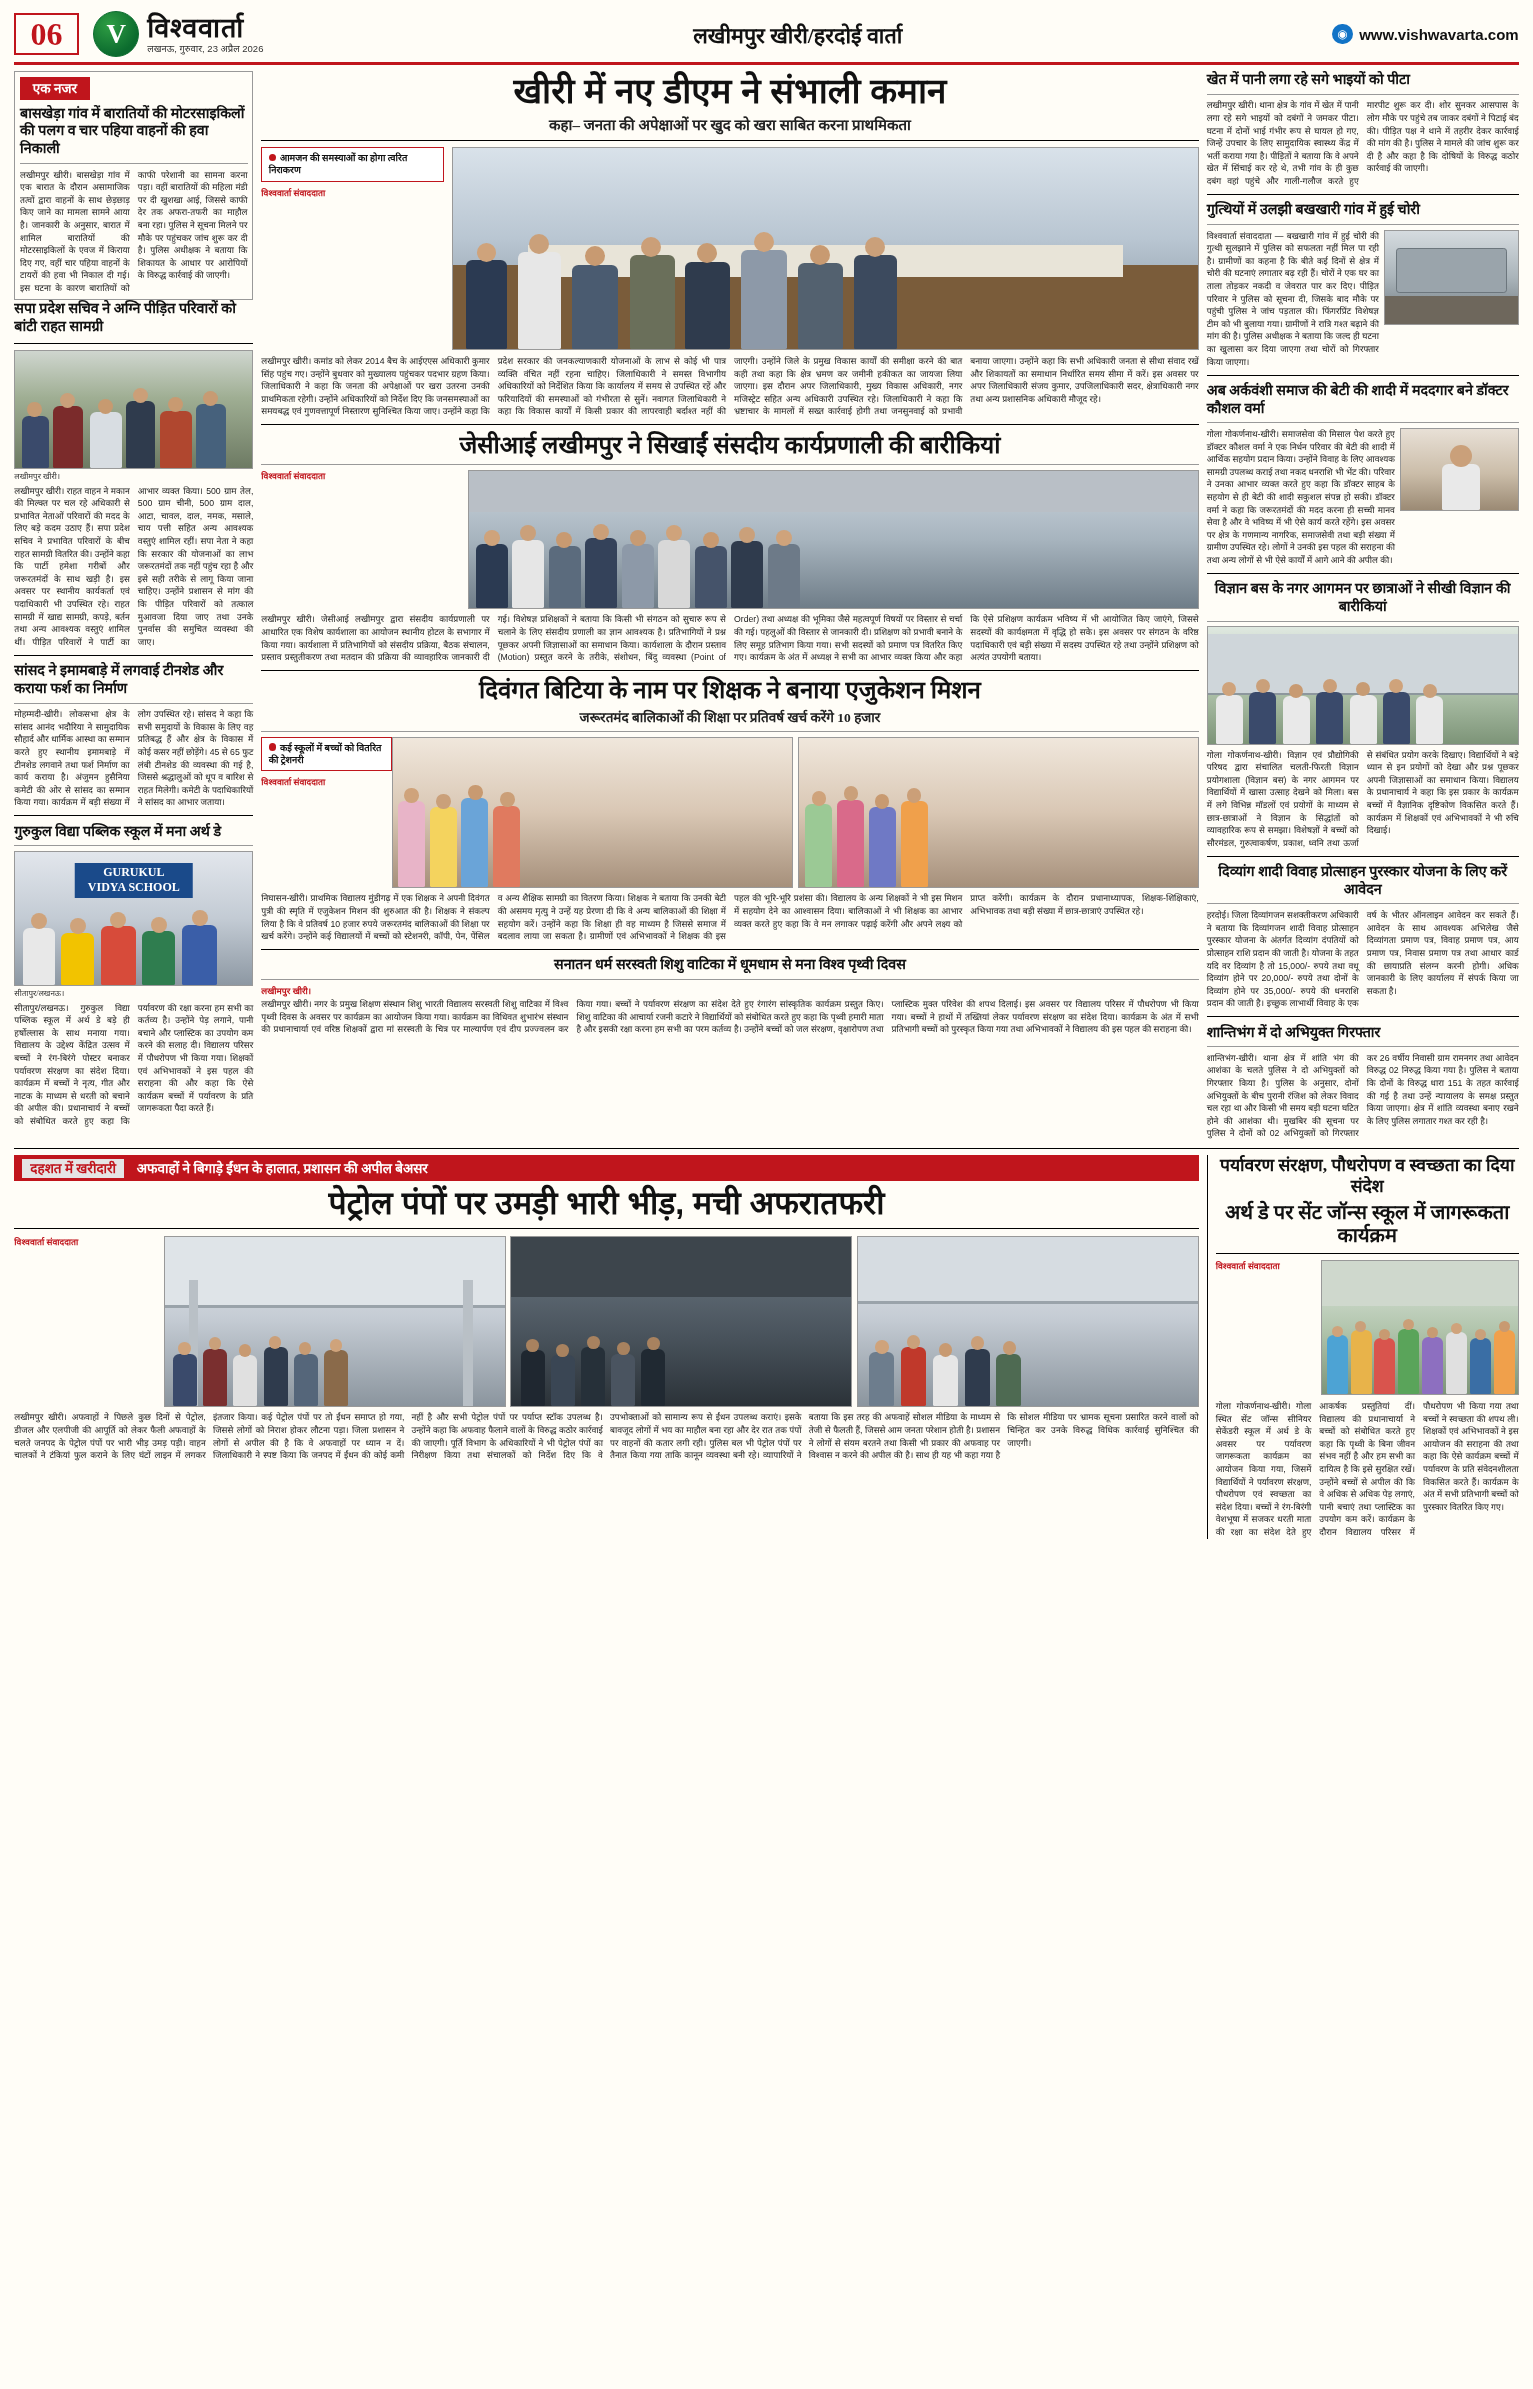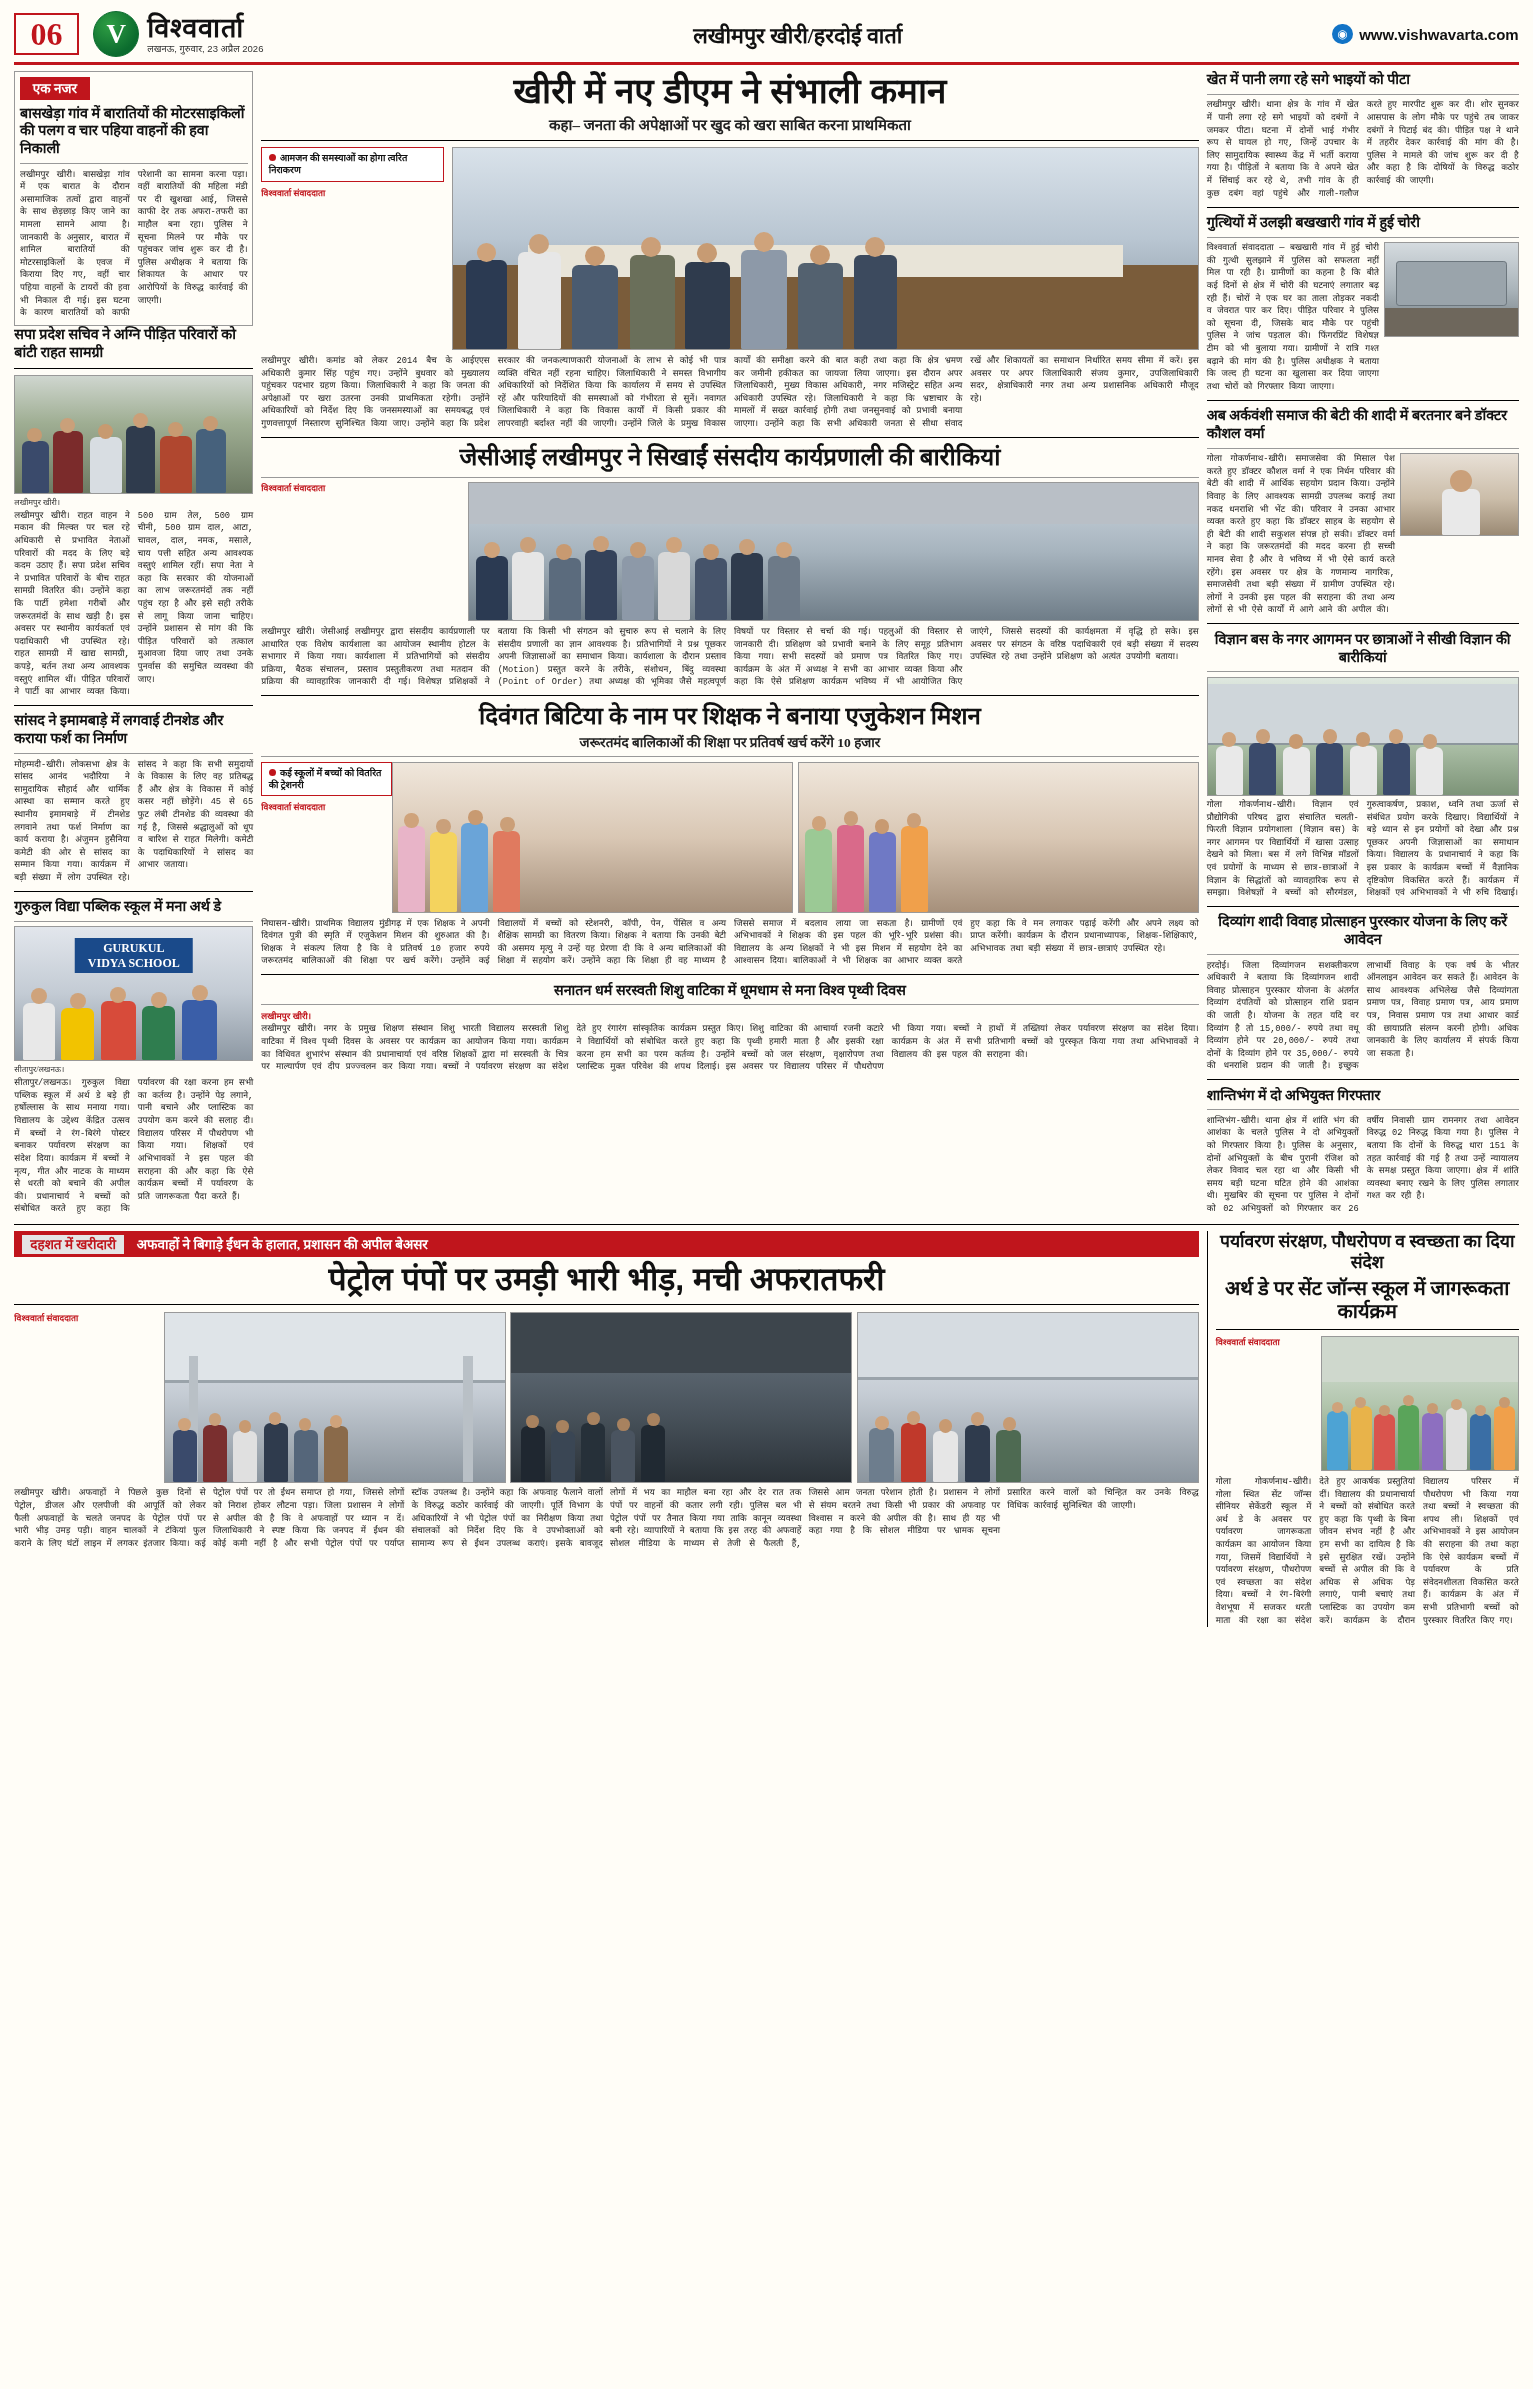--- a/index.html
+++ b/index.html
@@ -90,21 +90,21 @@
   }
   .sub-c {
     font-size:15px;text-align:center;color:#222;margin-top:3.2px;
     font-family:"Liberation Serif", serif; font-weight:bold;
   }
   .byline { font-size:8.7px;font-weight:bold;color:#c0151c;margin-bottom:1.6px; }
 
   
   .bodytext {
     font-size:8.7px; line-height:1.45; color:#1b1b1b; text-align:justify;
-    font-family:Liberation Mono, monospace;
+    font-family:Liberation Sans, sans-serif;
   }
   .cap { font-size:8px;color:#333;font-family:"Liberation Serif",serif;margin-top:1.6px; }
 
   .text2 { column-count:2; column-gap:8px; }
   .text3 { column-count:3; column-gap:8px; }
   .text4 { column-count:4; column-gap:8px; }
   .text6 { column-count:6; column-gap:7.2px; }
 
   
   .photo { position:relative; overflow:hidden; border:0.8px solid #999; background:#8aa; }
@@ -358,21 +358,21 @@
       <div class="sep-thin"></div>
       <div style="display:flex;gap:4.8px;">
         <div class="bodytext" style="flex:1;">विश्ववार्ता संवाददाता — बखखारी गांव में हुई चोरी की गुत्थी सुलझाने में पुलिस को सफलता नहीं मिल पा रही है। ग्रामीणों का कहना है कि बीते कई दिनों से क्षेत्र में चोरी की घटनाएं लगातार बढ़ रही हैं। चोरों ने एक घर का ताला तोड़कर नकदी व जेवरात पार कर दिए। पीड़ित परिवार ने पुलिस को सूचना दी, जिसके बाद मौके पर पहुंची पुलिस ने जांच पड़ताल की। फिंगरप्रिंट विशेषज्ञ टीम को भी बुलाया गया। ग्रामीणों ने रात्रि गश्त बढ़ाने की मांग की है। पुलिस अधीक्षक ने बताया कि जल्द ही घटना का खुलासा कर दिया जाएगा तथा चोरों को गिरफ्तार किया जाएगा।</div>
         <div class="photo ph-tank" style="width:135px;height:95px;">
           <div style="position:absolute;left:11px;top:17.5px;width:111px;height:45px;background:#9aa4ab;border:1.6px solid #6c767d;border-radius:3.2px;"></div>
           <div style="position:absolute;left:0;bottom:0;right:0;height:30%;background:#6e675c;"></div>
         </div>
       </div>
 
       <div class="sep"></div>
-      <div class="hl-sm">अब अर्कवंशी समाज की बेटी की शादी में बरतनार बने डॉक्टर कौशल वर्मा</div>
+      <div class="hl-sm">अब अर्कवंशी समाज की बेटी की शादी में मददगार बने डॉक्टर कौशल वर्मा</div>
       <div class="sep-thin"></div>
       <div style="display:flex;gap:4.8px;">
         <div class="bodytext" style="flex:1;">गोला गोकर्णनाथ-खीरी। समाजसेवा की मिसाल पेश करते हुए डॉक्टर कौशल वर्मा ने एक निर्धन परिवार की बेटी की शादी में आर्थिक सहयोग प्रदान किया। उन्होंने विवाह के लिए आवश्यक सामग्री उपलब्ध कराई तथा नकद धनराशि भी भेंट की। परिवार ने उनका आभार व्यक्त करते हुए कहा कि डॉक्टर साहब के सहयोग से ही बेटी की शादी सकुशल संपन्न हो सकी। डॉक्टर वर्मा ने कहा कि जरूरतमंदों की मदद करना ही सच्ची मानव सेवा है और वे भविष्य में भी ऐसे कार्य करते रहेंगे। इस अवसर पर क्षेत्र के गणमान्य नागरिक, समाजसेवी तथा बड़ी संख्या में ग्रामीण उपस्थित रहे। लोगों ने उनकी इस पहल की सराहना की तथा अन्य लोगों से भी ऐसे कार्यों में आगे आने की अपील की।</div>
         <div class="photo ph-portrait" style="width:119px;height:83px;">
           <div class="fig" style="left:41px;width:38px;height:46px;background:#e9e9e9;"></div>
           <div class="head" style="left:49px;bottom:43px;width:22px;height:22px;background:#caa07a;"></div>
         </div>
       </div>
 
       <div class="sep"></div>

